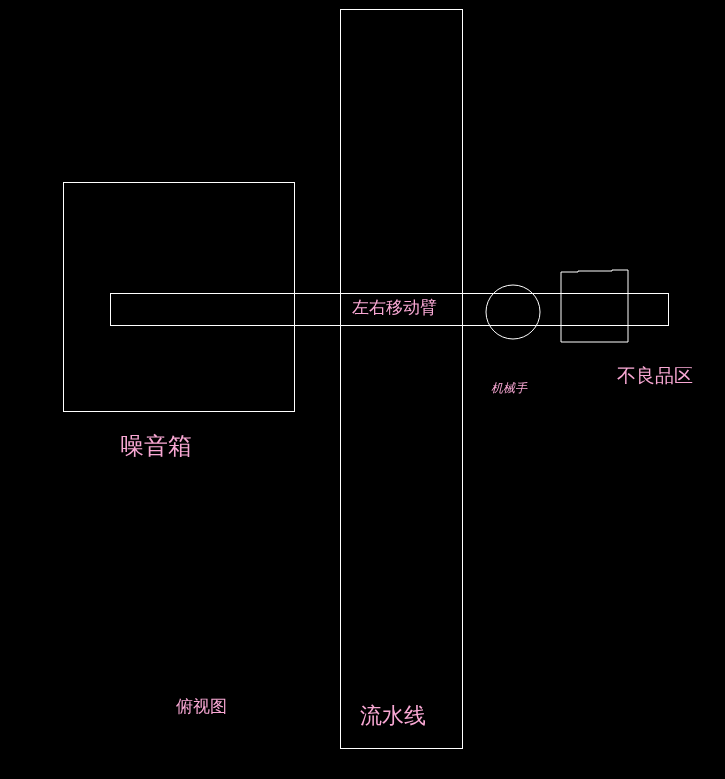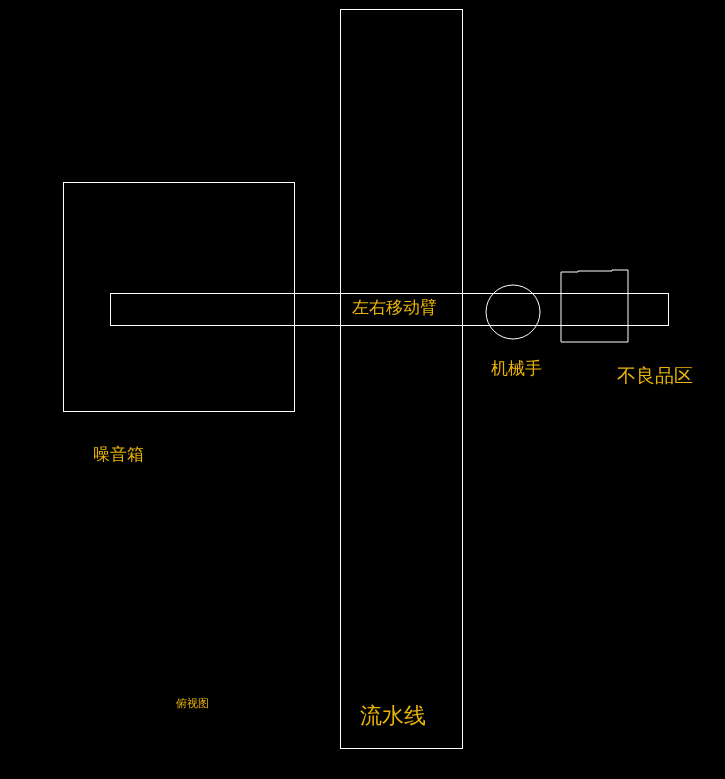--- a/index.html
+++ b/index.html
@@ -1,30 +1,30 @@
 <!DOCTYPE html>
 <html><head>
 <meta charset="utf-8">
 <style>
   html, body { margin:0; padding:0; background:#000; }
   body { width:725px; height:779px; position:relative; overflow:hidden; font-family:"DejaVu Sans", sans-serif; }
   .shape { position:absolute; border:1px solid #fff; box-sizing:border-box; }
-  .label { position:absolute; color:#eab308; white-space:nowrap; line-height:1; }
+  .label { position:absolute; color:#f9a8d4; white-space:nowrap; line-height:1; }
   svg { position:absolute; left:0; top:0; }
 </style>
 </head>
 <body>
 
 <div class="shape" style="left:340px;top:9px;width:123px;height:740px;"></div>
 <div class="shape" style="left:63px;top:182px;width:232px;height:230px;"></div>
 <div class="shape" style="left:110px;top:293px;width:559px;height:33px;"></div>
 
 <svg width="725" height="779">
   <circle cx="513" cy="312" r="27" fill="none" stroke="#fff" stroke-width="1"></circle>
   <polyline points="561,342 561,272 578,272 578,271 612,271 612,270 628,270 628,342 561,342" fill="none" stroke="#fff" stroke-width="1"></polyline>
 </svg>
 
 <div class="label" style="left:352px;top:299px;font-size:17px;">左右移动臂</div>
-<div class="label" style="left:491px;top:360px;font-size:17px;">机械手</div>
+<div class="label" style="left:491px;top:382px;font-size:12px;font-style:italic;">机械手</div>
 <div class="label" style="left:569px;top:366px;font-size:19px;margin-left:48px;">不良品区</div>
-<div class="label" style="left:93px;top:434px;font-size:17px;margin-top:12px;">噪音箱</div>
-<div class="label" style="left:176px;top:698px;font-size:11px;font-family:Liberation Serif, serif;">俯视图</div>
+<div class="label" style="left:120px;top:434px;font-size:24px;">噪音箱</div>
+<div class="label" style="left:176px;top:698px;font-size:17px;font-family:Liberation Serif, serif;">俯视图</div>
 <div class="label" style="left:360px;top:705px;font-size:22px;">流水线</div>
 
 </body></html>

